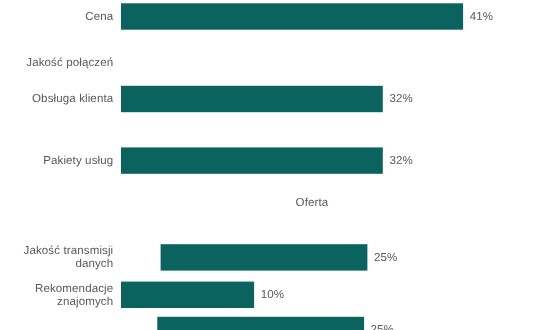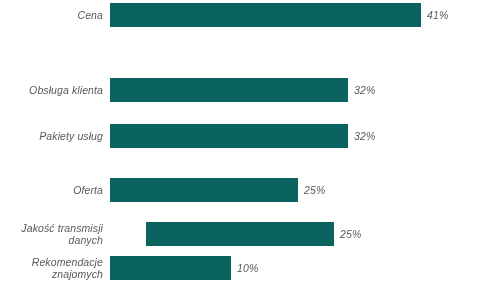--- a/index.html
+++ b/index.html
@@ -11,21 +11,20 @@
     width: 501px;
     height: 300px;
     overflow: hidden;
     font-family: "Liberation Sans", sans-serif;
   }
   #chart-root {
     position: relative;
     width: 501px;
     height: 300px;
     background: #5eead4;
-    font-style: italic;
   }
   .bar-row {
     position: absolute;
     left: 0;
     width: 501px;
     height: 24px;
     display: flex;
     align-items: center;
   }
   .cat-label {
@@ -74,39 +73,40 @@
 
   <div class="bar-row" style="top:3px;">
     <div class="cat-label">Cena</div>
     <div class="bar-track">
       <div class="bar-fill" style="width:311px;"></div>
       <div class="value-label">41%</div>
     </div>
   </div>
 
   <div class="bar-row" style="top:45px;">
+    <div class="cat-label">Jakość połączeń</div>
   </div>
 
   <div class="bar-row" style="top:78px;">
     <div class="cat-label">Obsługa klienta</div>
     <div class="bar-track">
       <div class="bar-fill" style="width:238px;"></div>
       <div class="value-label">32%</div>
     </div>
   </div>
 
-  <div class="bar-row" style="top:124px;align-items:center;">
+  <div class="bar-row" style="top:134px;align-items:center;">
     <div class="cat-label">Pakiety usług</div>
     <div class="bar-track">
       <div class="bar-fill" style="width:238px;"></div>
       <div class="value-label">32%</div>
     </div>
   </div>
 
-  <div class="bar-row" style="top:178px;">
+  <div class="bar-row" style="top:178px;flex-direction:column;">
     <div class="cat-label">Oferta</div>
     <div class="bar-track">
       <div class="bar-fill" style="width:188px;"></div>
       <div class="value-label">25%</div>
     </div>
   </div>
 
   <div class="bar-row" style="top:222px;gap:36px;">
     <div class="cat-label">Jakość transmisji
 danych</div>

